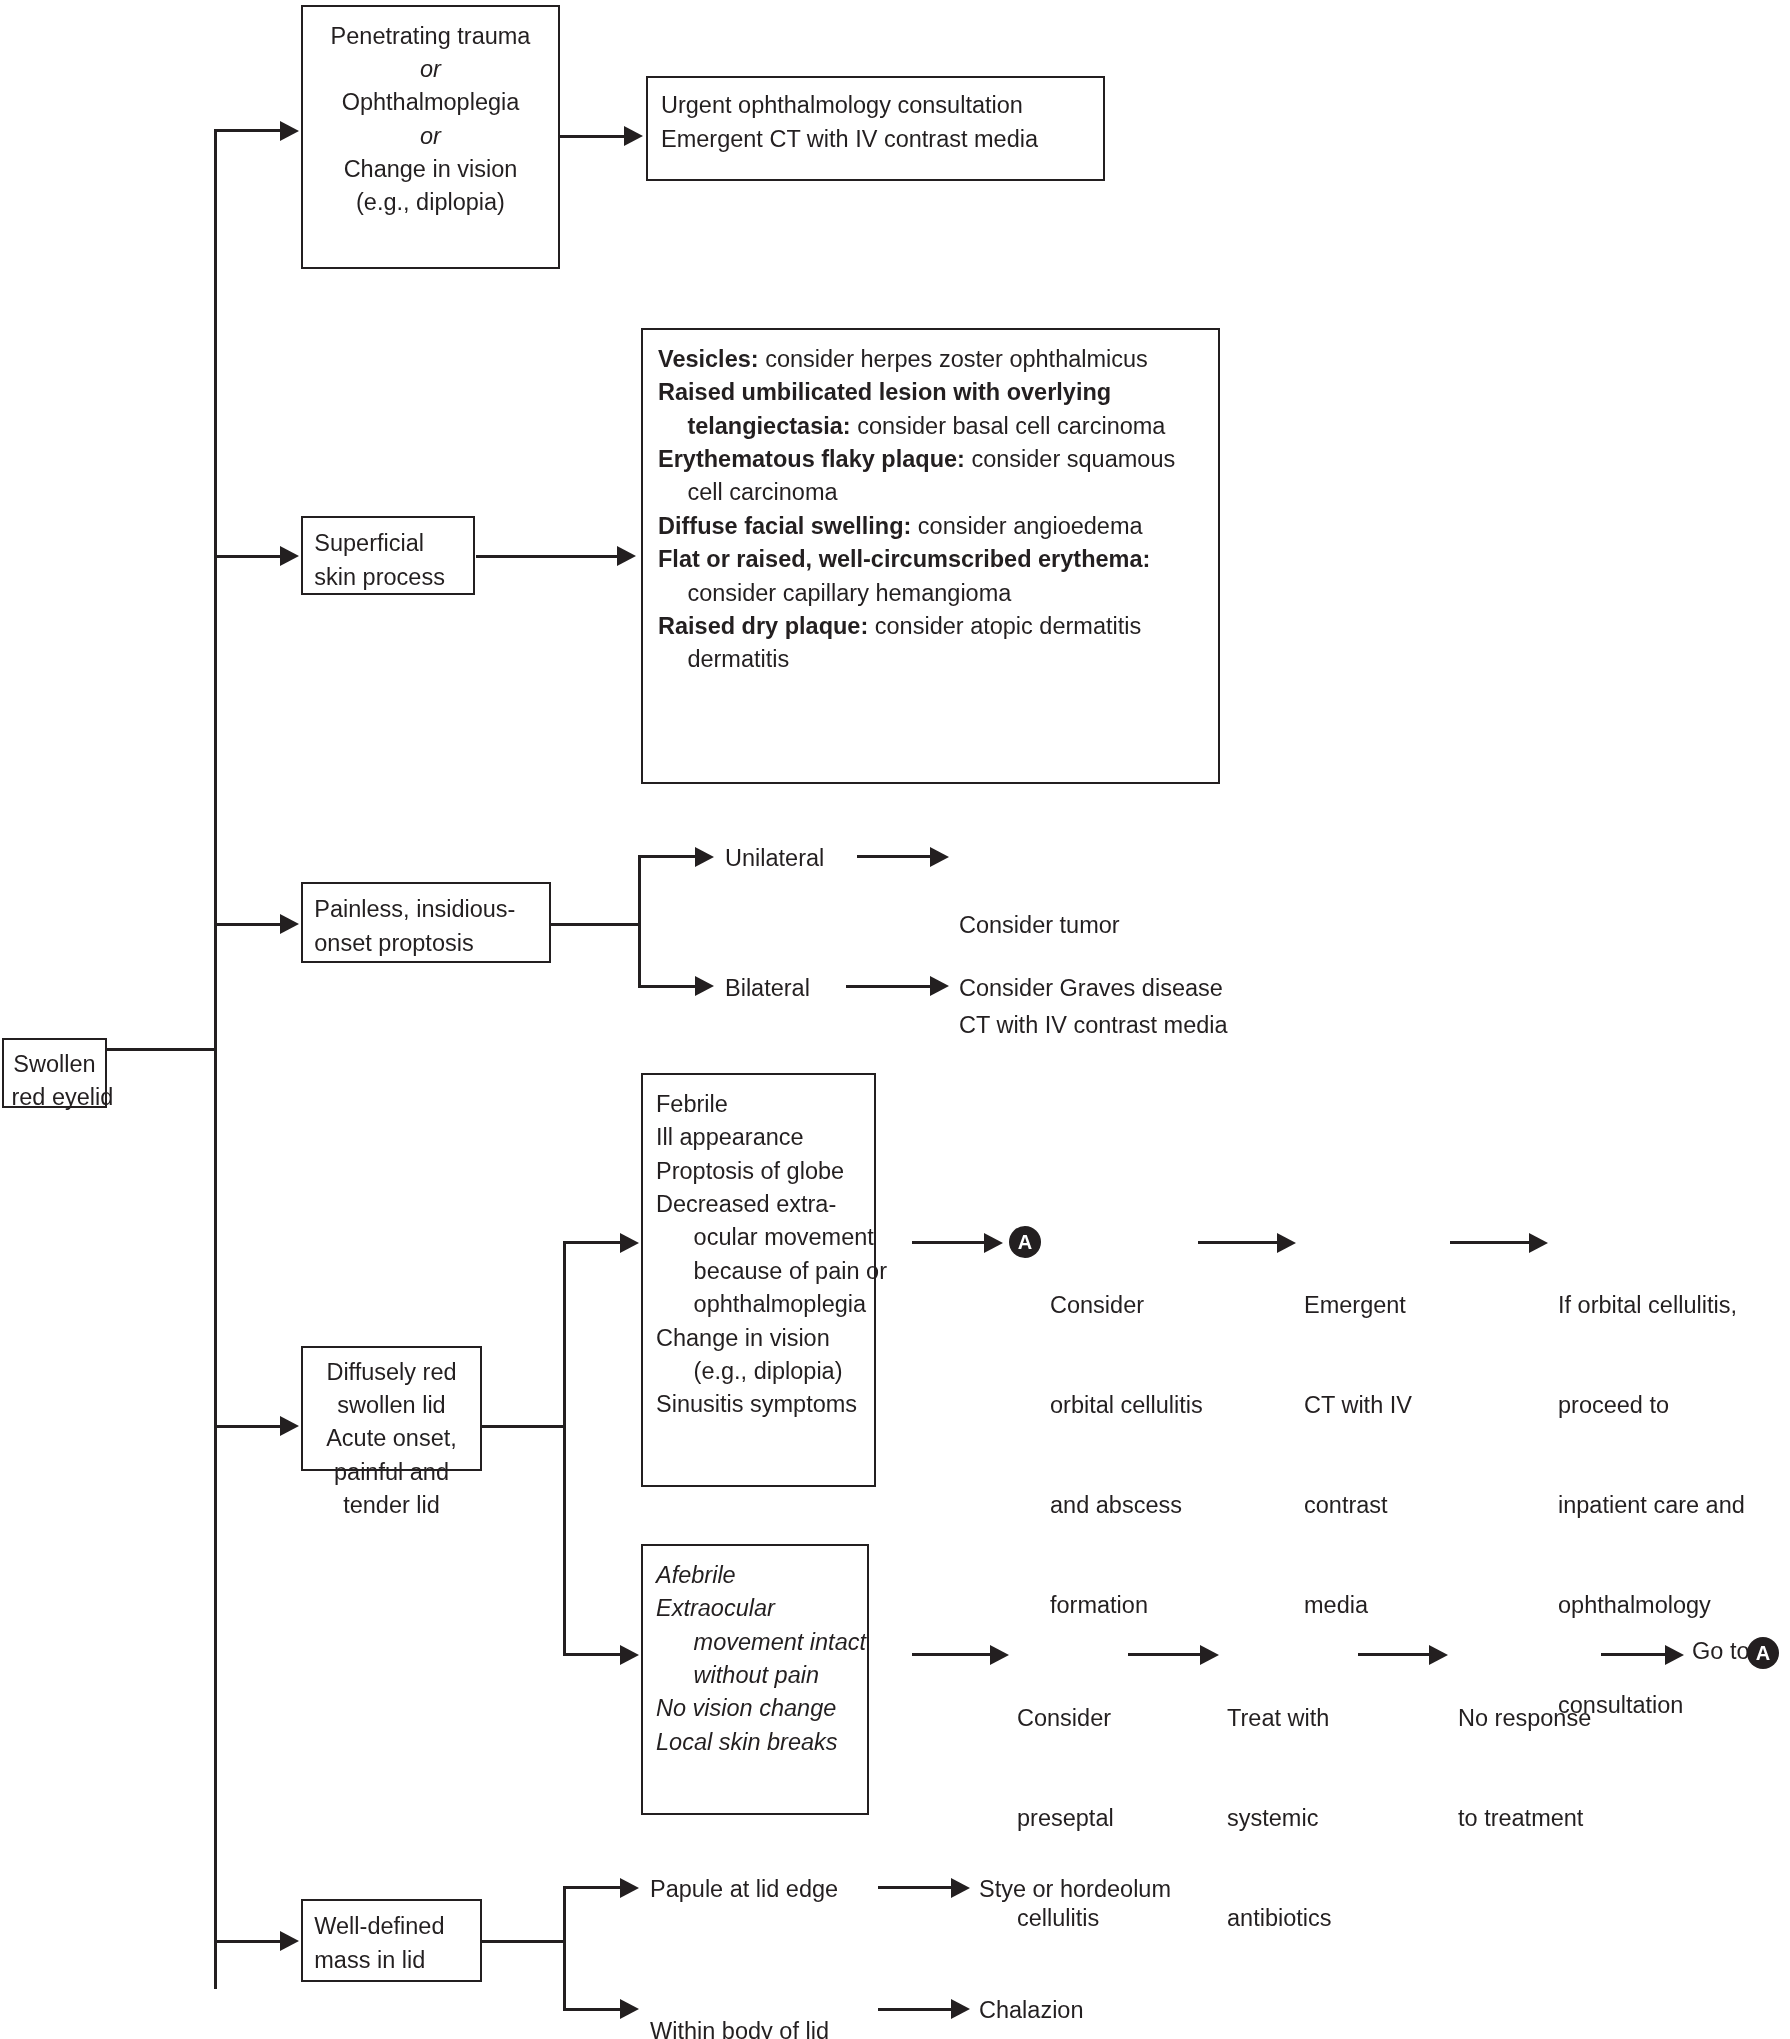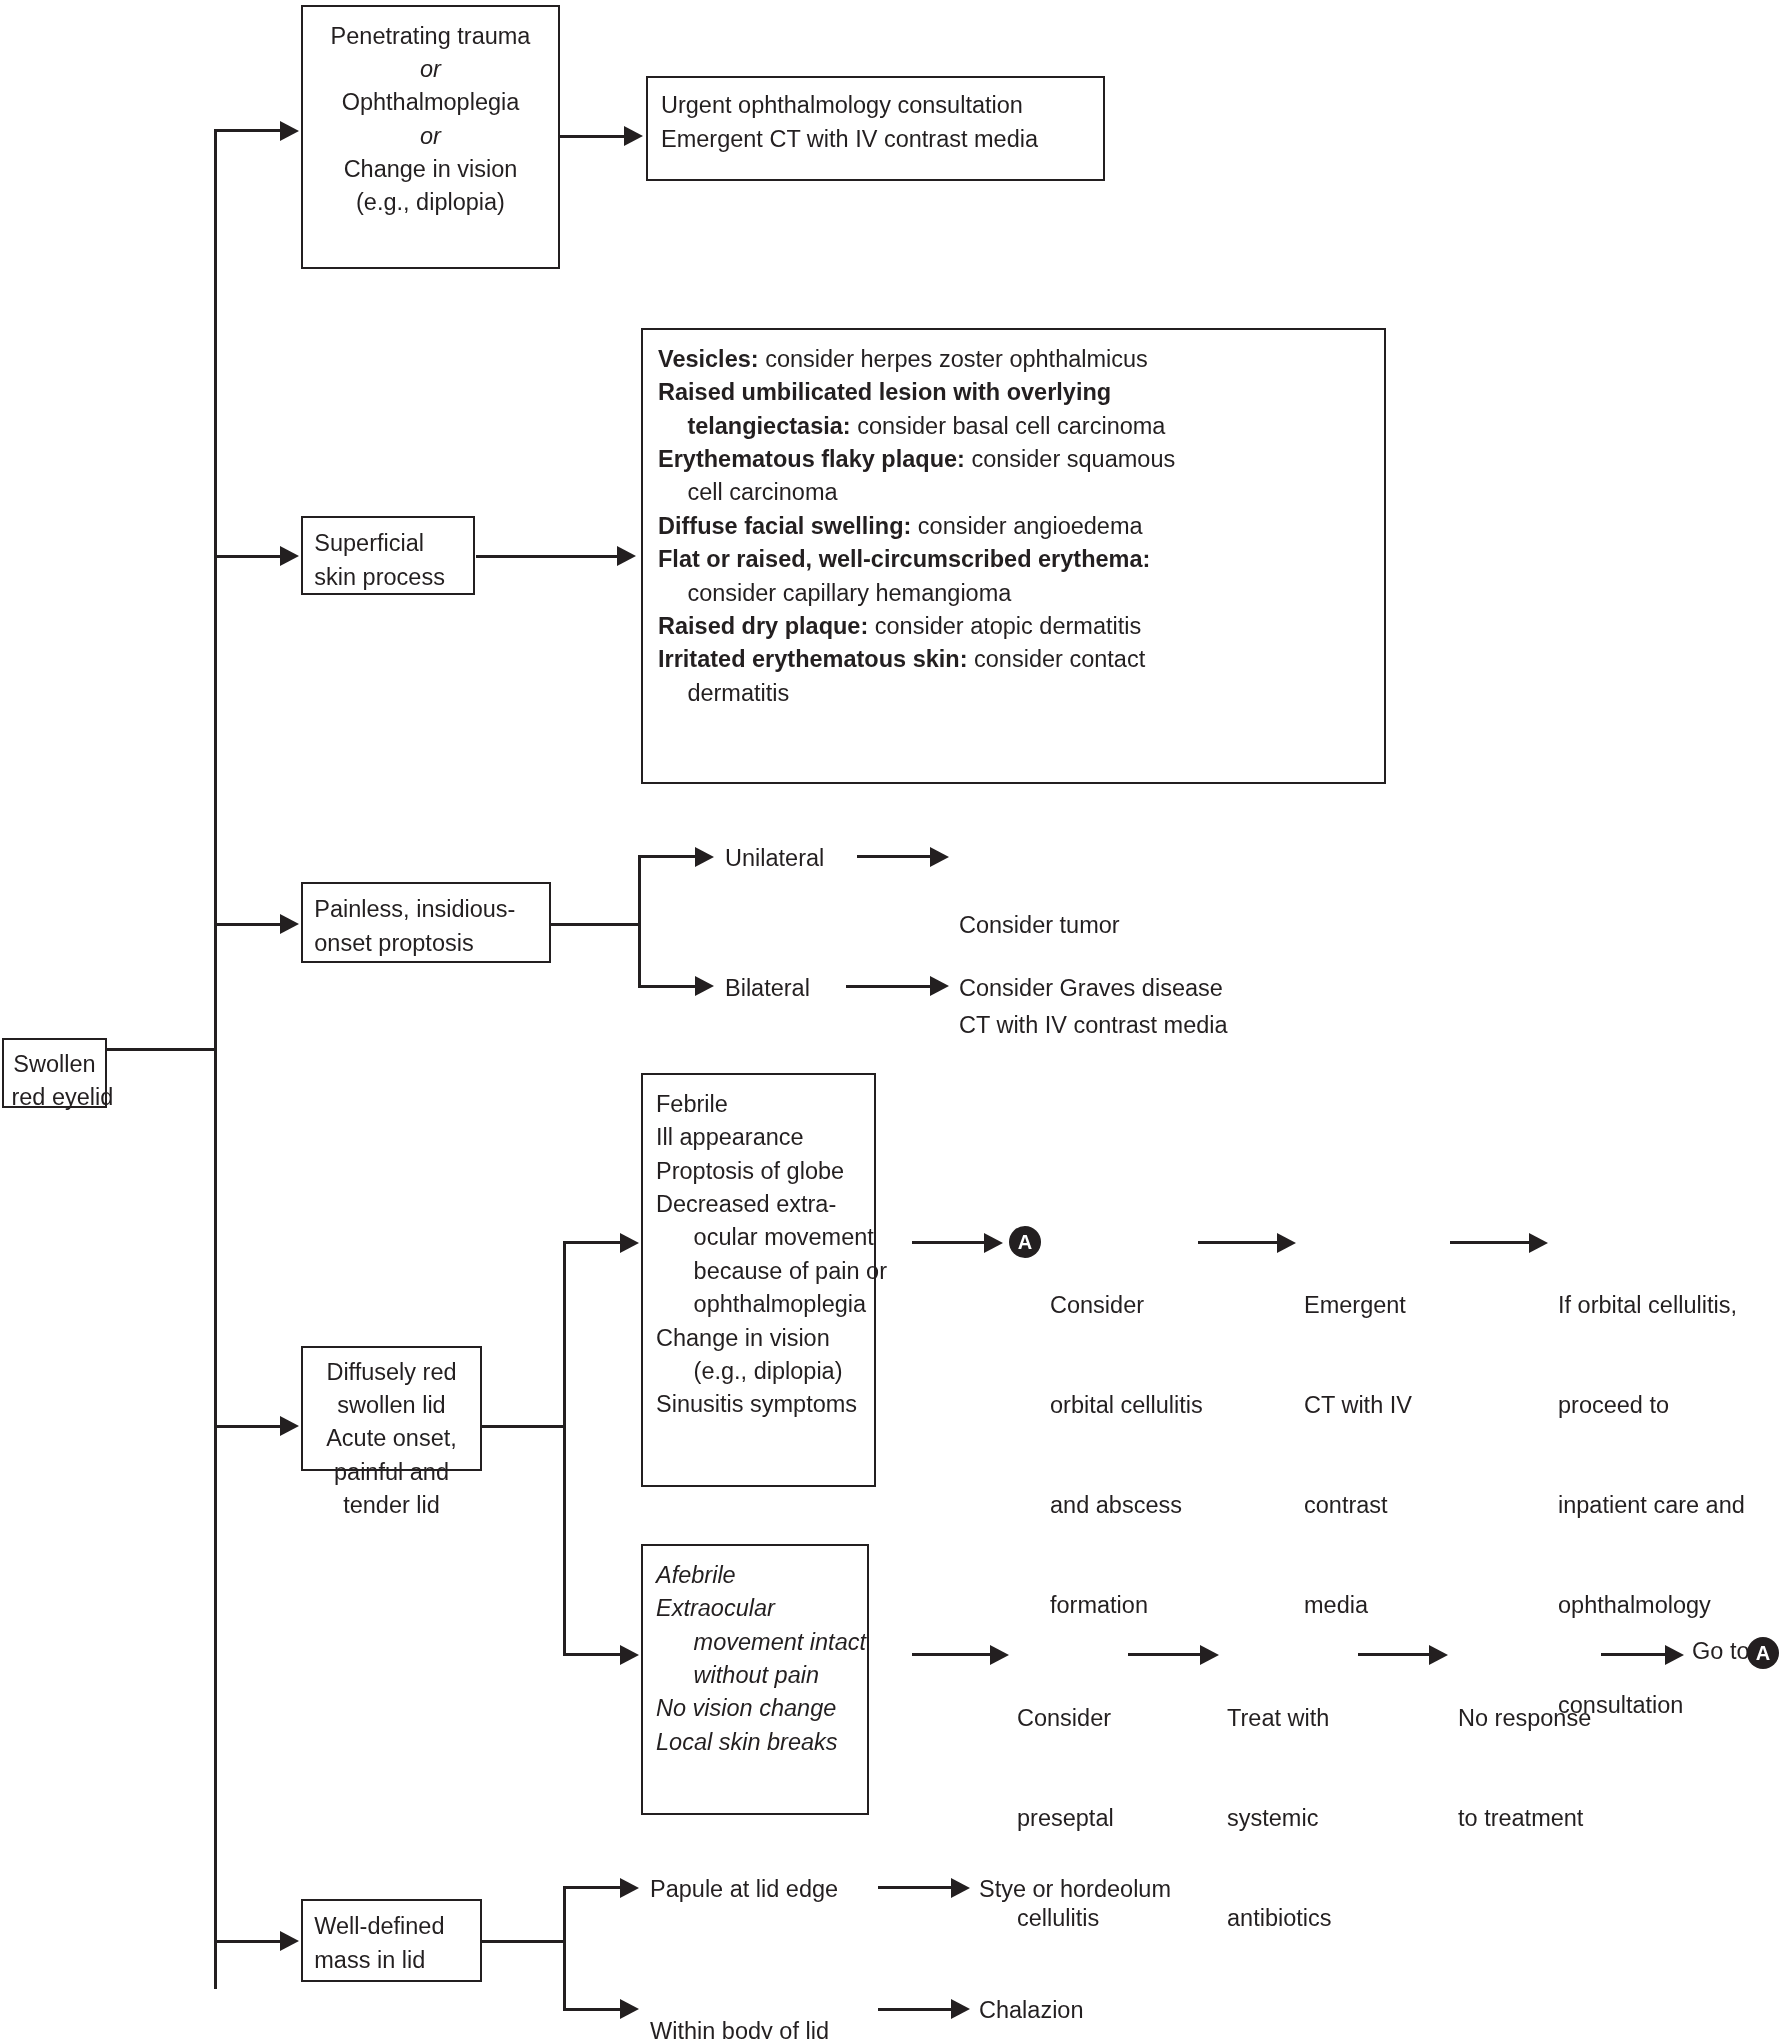--- a/index.html
+++ b/index.html
@@ -121,38 +121,37 @@
   <div class="box" style="left:301px; top:516px; width:174px; height:79px;">
     <div class="pad" style="padding:9.4px 11.3px;">
       <span class="bline">Superficial</span>
       <span class="bline">skin process</span>
     </div>
   </div>
 
   <div class="hline" style="left:476px; top:555px; width:145px;"></div>
   <div class="arrow" style="left:617px; top:546px;"></div>
 
-  <div class="box" style="left:641px; top:328px; width:745px; height:456px;">
+  <div class="box" style="left:641px; top:328px; width:579px; height:456px;">
     <div class="pad" style="padding:13px 15px;">
       <span class="bline"><span class="bold">Vesicles:</span><span> consider herpes zoster ophthalmicus</span></span>
 
       <span class="bline"><span class="bold">Raised umbilicated lesion with overlying</span></span>
       <span class="bline indent"><span class="bold">telangiectasia:</span><span> consider basal cell carcinoma</span></span>
 
       <span class="bline"><span class="bold">Erythematous flaky plaque:</span><span> consider squamous</span></span>
       <span class="bline indent">cell carcinoma</span>
 
       <span class="bline"><span class="bold">Diffuse facial swelling:</span><span> consider angioedema</span></span>
 
       <span class="bline"><span class="bold">Flat or raised, well-circumscribed erythema:</span></span>
       <span class="bline indent">consider capillary hemangioma</span>
 
       <span class="bline"><span class="bold">Raised dry plaque:</span><span> consider atopic dermatitis</span></span>
 
-      <span class="bline"><span class="bold">Irritated erythematous skin:</span><span> consider contact</span></span>
       <span class="bline indent">dermatitis</span>
     </div>
   </div>
 
   <div class="hline" style="left:214px; top:923px; width:68px;"></div>
   <div class="arrow" style="left:280px; top:914px;"></div>
 
   <div class="box" style="left:301px; top:882px; width:250px; height:81px;">
     <div class="pad" style="padding:9.4px 11.3px;">
       <span class="bline">Painless, insidious-</span>

